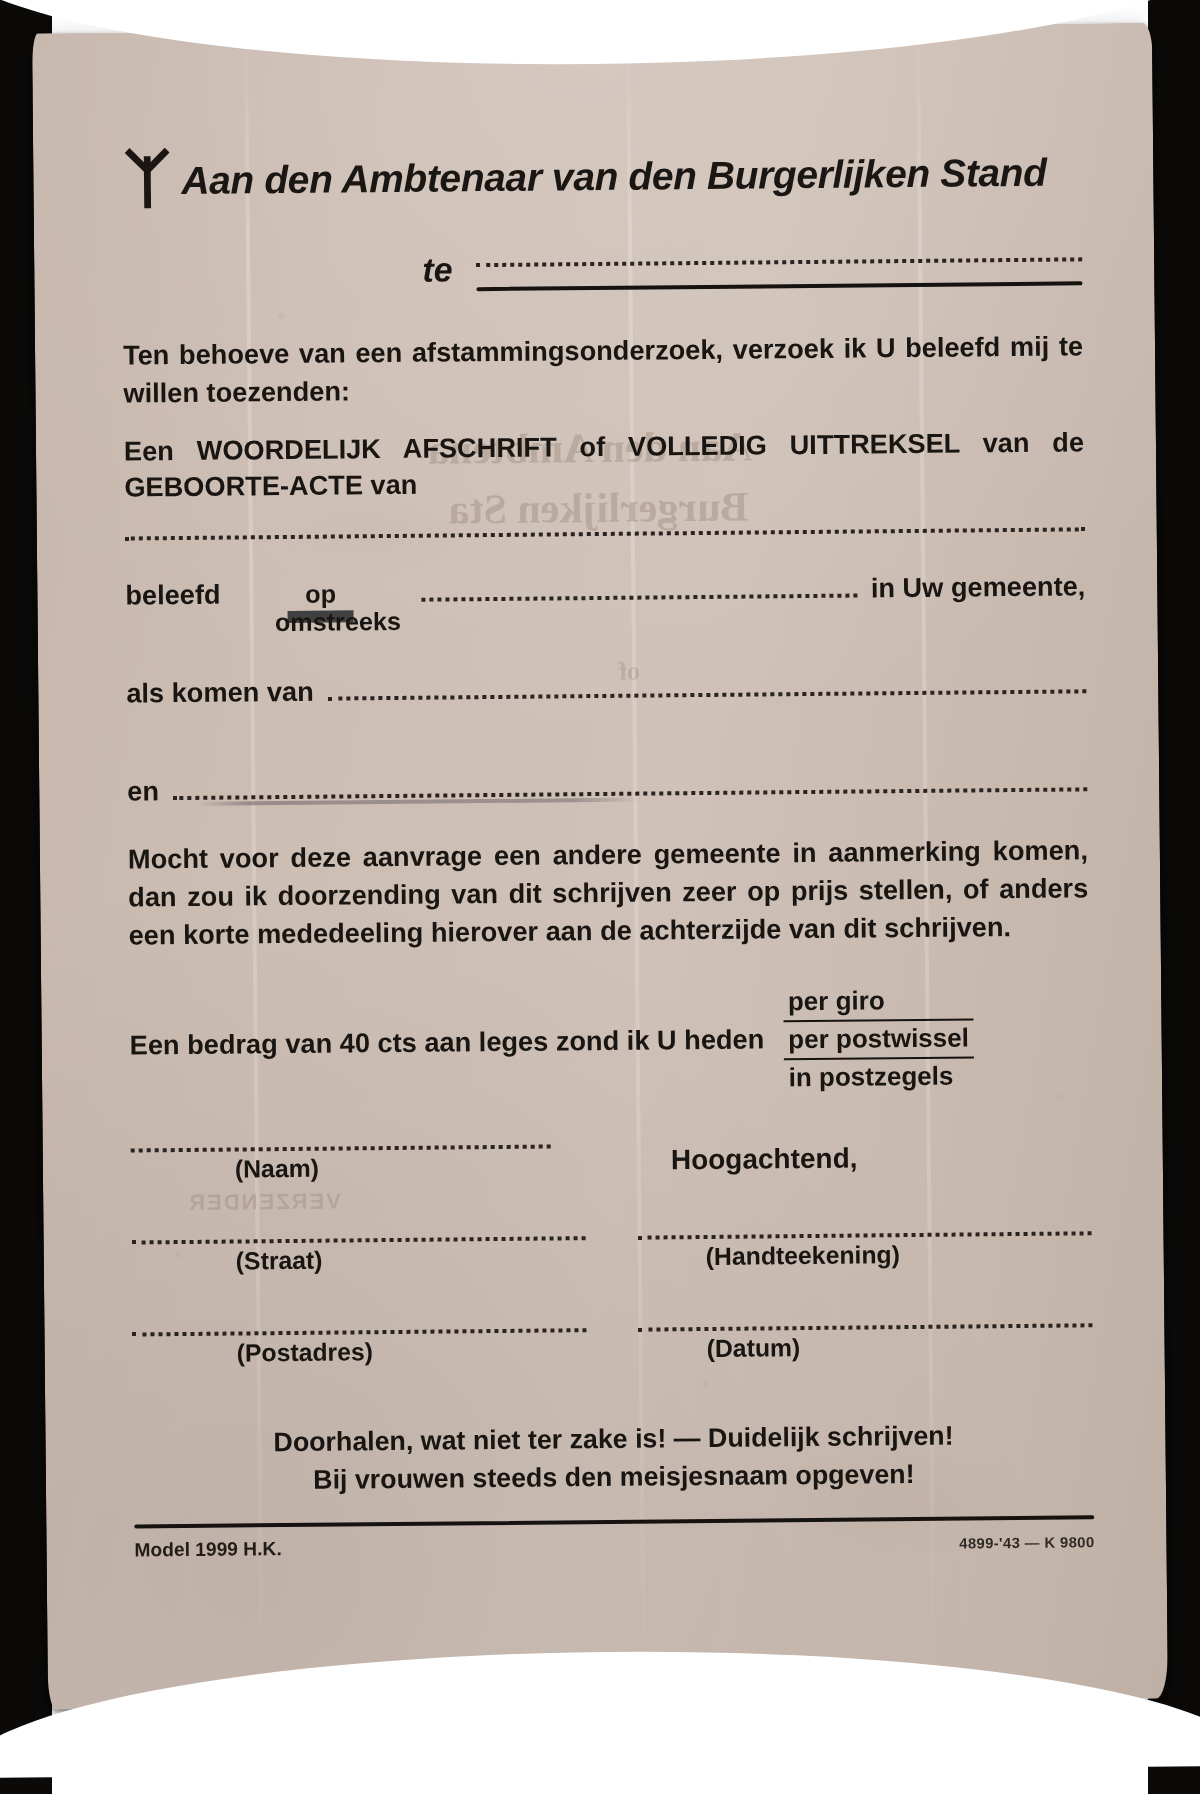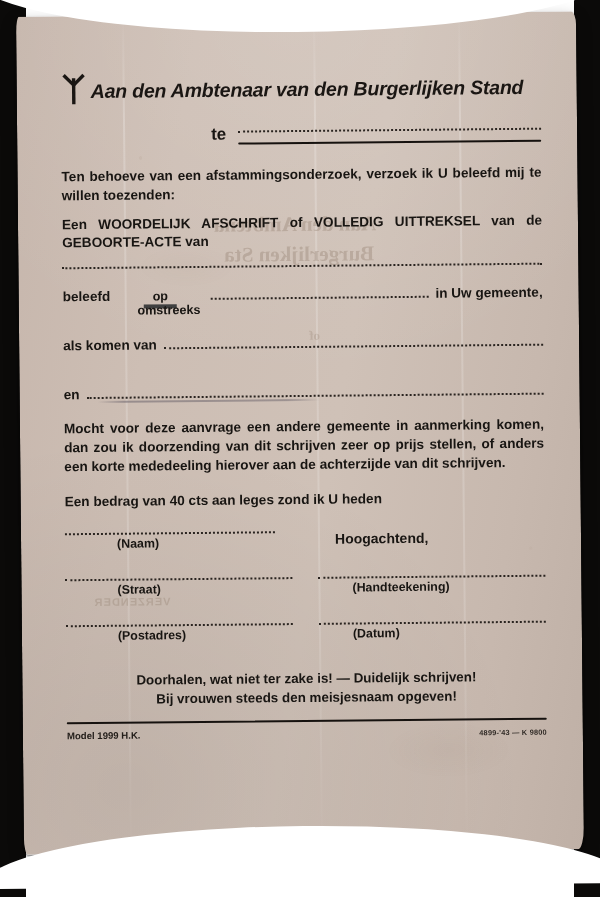--- a/index.html
+++ b/index.html
@@ -136,20 +136,21 @@
   .te-row {
     display: flex;
     align-items: flex-end;
     gap: 12px;
     padding-left: 150px;
     margin-bottom: 22px;
   }
   .te-label {
     font-size: 17px;
     font-weight: 700;
+    font-style: italic;
   }
   .te-fill {
     flex: 1 1 auto;
     position: relative;
     height: 17px;
   }
   .te-fill .dots {
     position: absolute;
     left: 0; right: 0; top: 3px;
     border-bottom: 2.5px dotted #2a2420;
@@ -187,21 +188,21 @@
 
   
   .frac {
     display: inline-block;
     text-align: center;
     line-height: 1.12;
     font-size: 12.6px;
     font-weight: 700;
     vertical-align: middle;
   }
-  .frac .num { border-bottom: 4px solid #404040; padding: 0 9px 1px; }
+  .frac .num { border-bottom: 6px solid #404040; padding: 0 9px 1px; }
   .frac .den { padding: 1px 3px 0; margin-left: 17px; }
 
   
   .leges {
     display: flex;
     align-items: center;
     gap: 10px;
     font-size: 13.6px;
     font-weight: 700;
     margin: 18px 0 24px 0;
@@ -376,20 +377,25 @@
 
       <div class="row" style="margin-bottom:18px;">
         <span>en</span>
         <span class="grow dotline" style="margin-bottom:3px;"></span>
       </div>
 
       <p class="para">Mocht voor deze aanvrage een andere gemeente in aanmerking komen, dan zou ik doorzending van dit schrijven zeer op prijs stellen, of anders een korte mededeeling hierover aan de achterzijde van dit schrijven.</p>
 
       <div class="leges">
         <span>Een bedrag van 40 cts aan leges zond ik U heden</span>
+        <span class="opts">
+          <div class="ul">per giro</div>
+          <div class="ul">per postwissel</div>
+          <div>in postzegels</div>
+        </span>
       </div>
 
       <div class="sigblock">
 
         <div class="sigrow">
           <div class="sigcell">
             <div class="line"></div>
             <div class="cap">(Naam)</div>
           </div>
           <div class="hoog">Hoogachtend,</div>

